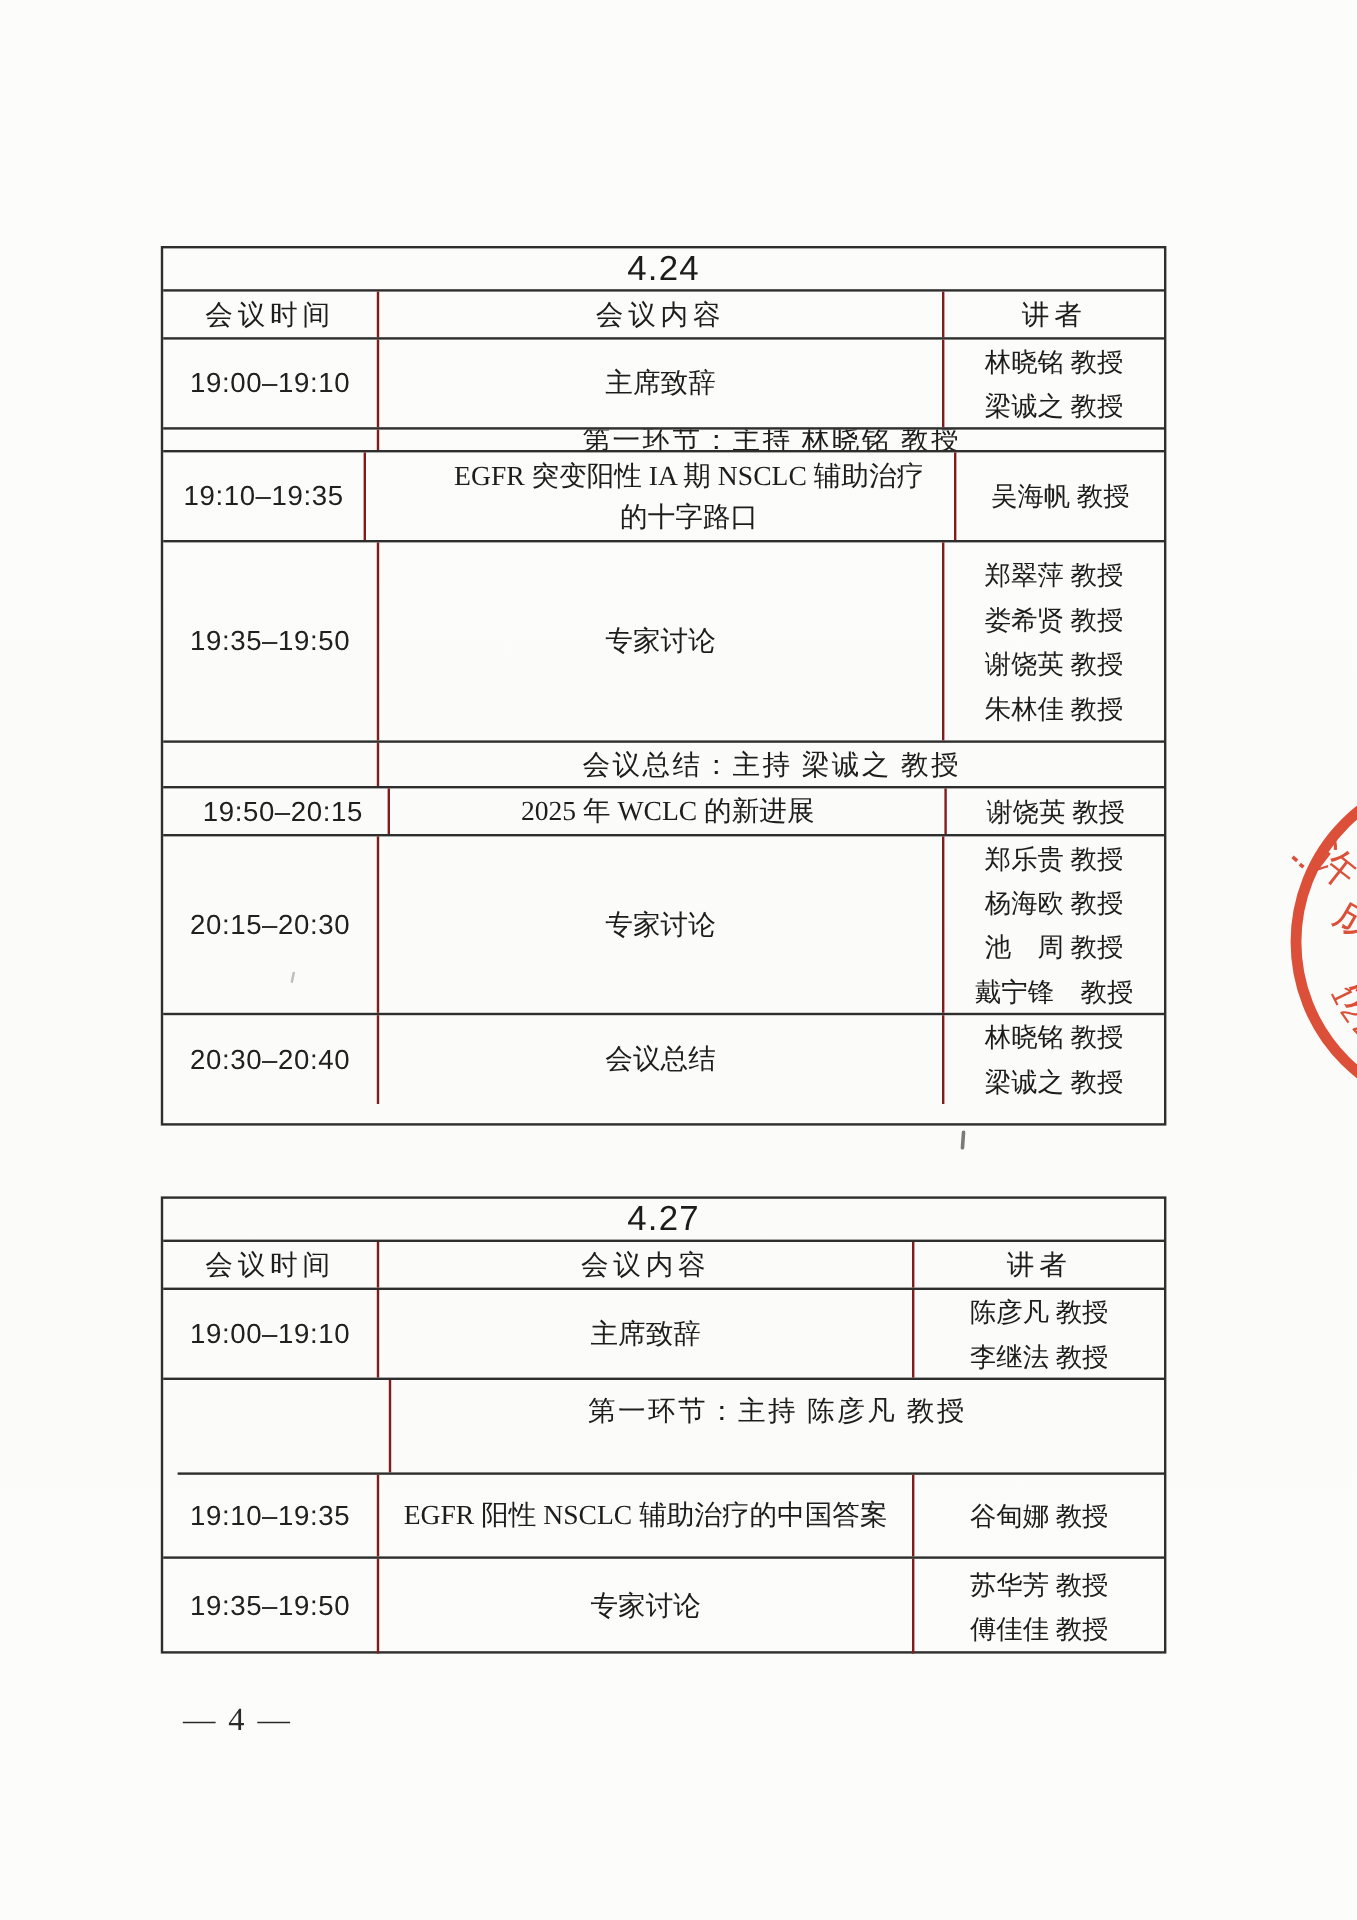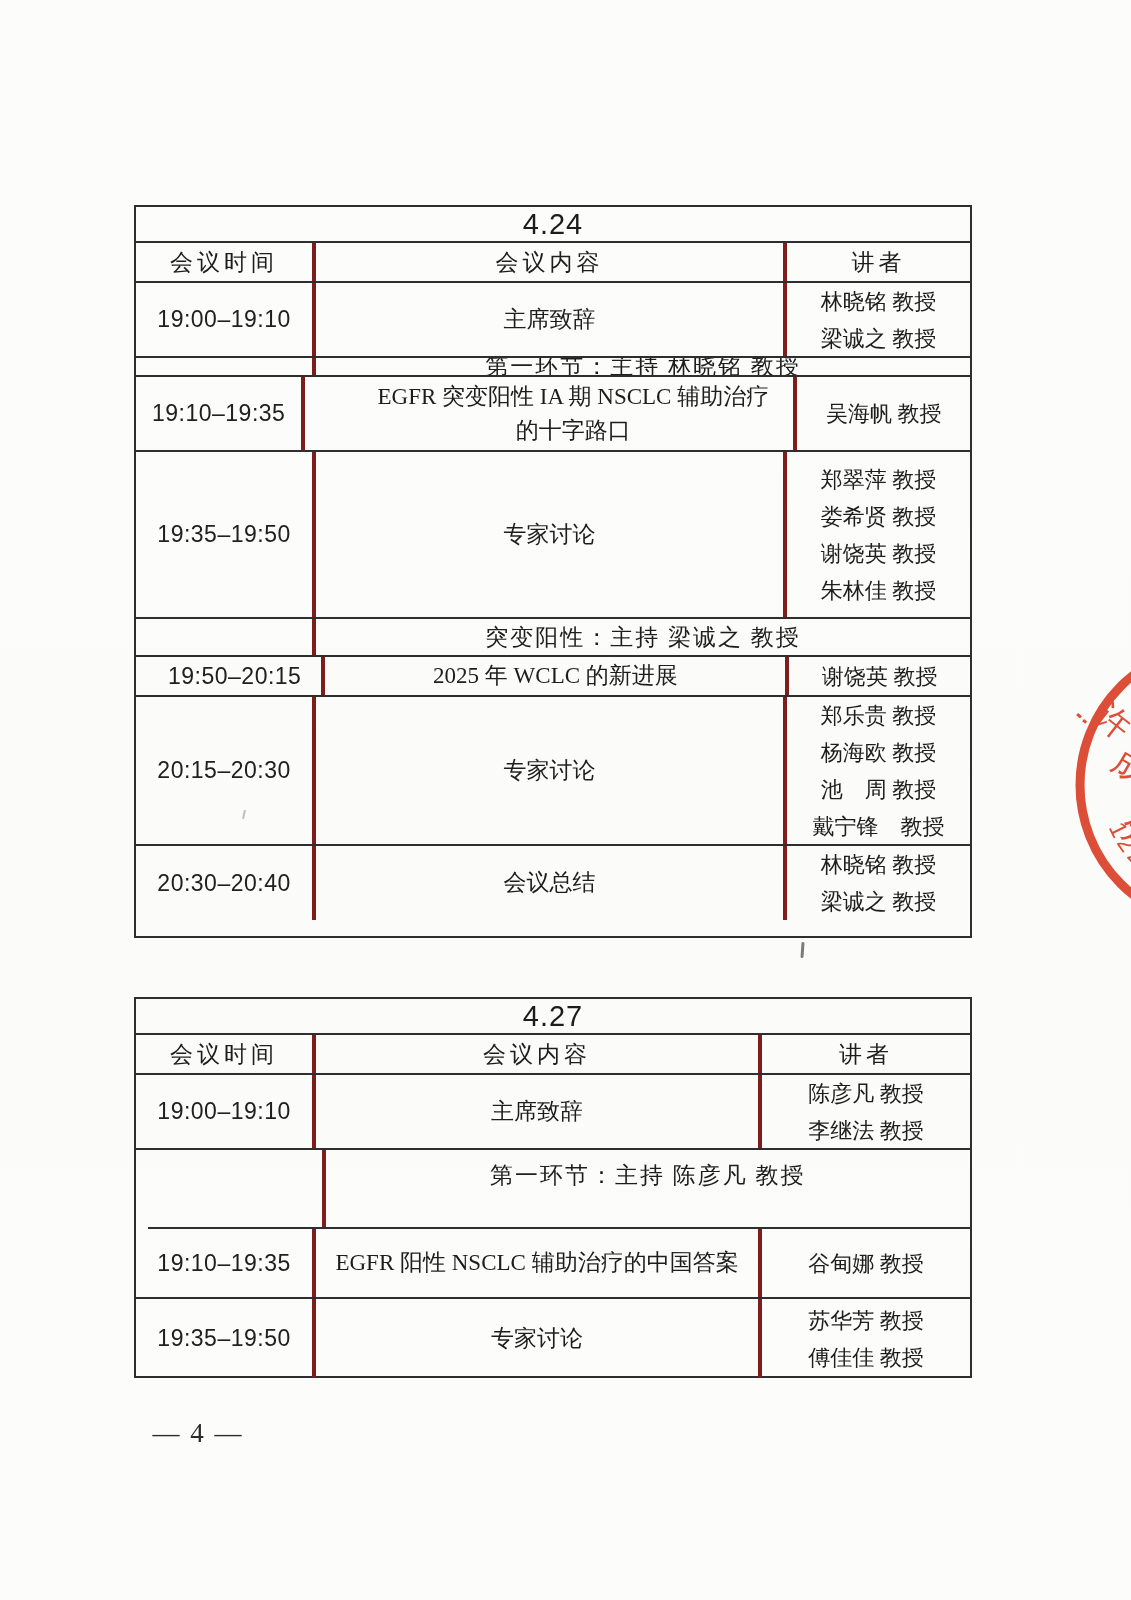--- a/index.html
+++ b/index.html
@@ -11,21 +11,21 @@
   }
   .tbl{
     position:absolute;
     border:2px solid #2e2e2e;
     box-sizing:border-box;
     background:transparent;
   }
   .row{display:flex;box-sizing:border-box;border-bottom:2px solid #2e2e2e;}
   .row:last-child{border-bottom:none;}
   .cell{
-    box-sizing:border-box;border-right:4px solid #7f1d1d;
+    box-sizing:border-box;border-right:2px solid #7f1d1d;
     display:flex;flex-direction:column;justify-content:center;align-items:center;
     text-align:center;overflow:hidden;
   }
   .cell:last-child{border-right:none;}
   .title-row .cell{font-size:29px;letter-spacing:1px;font-family:"Liberation Sans","DejaVu Sans",sans-serif;color:#1c1c1c;}
   .hdr{font-size:23px;letter-spacing:4px;color:#1d1d1d;}
   .time{
     font-family:"Liberation Sans","DejaVu Sans",sans-serif;
     font-size:23px;letter-spacing:0.5px;color:#202020;
   }
@@ -92,21 +92,21 @@
     <div class="cell speakers" style="width:184px;">
       <div class="speaker-line">郑翠萍 教授</div>
       <div class="speaker-line">娄希贤 教授</div>
       <div class="speaker-line">谢饶英 教授</div>
       <div class="speaker-line">朱林佳 教授</div>
     </div>
   </div>
 
   <div class="row" style="height:38px;">
     <div class="cell" style="width:181px;"></div>
-    <div class="cell divider-cell" style="width:657px;">突变阳性：主持  梁诚之 教授</div>
+    <div class="cell divider-cell" style="width:657px;">会议总结：主持  梁诚之 教授</div>
   </div>
 
   <div class="row" style="height:40px;padding-left:12px;">
     <div class="cell time" style="width:181px;">19:50–20:15</div>
     <div class="cell content" style="width:473px;">2025 年 WCLC 的新进展</div>
     <div class="cell speakers" style="width:184px;">
       <div class="speaker-line">谢饶英 教授</div>
     </div>
   </div>
 

